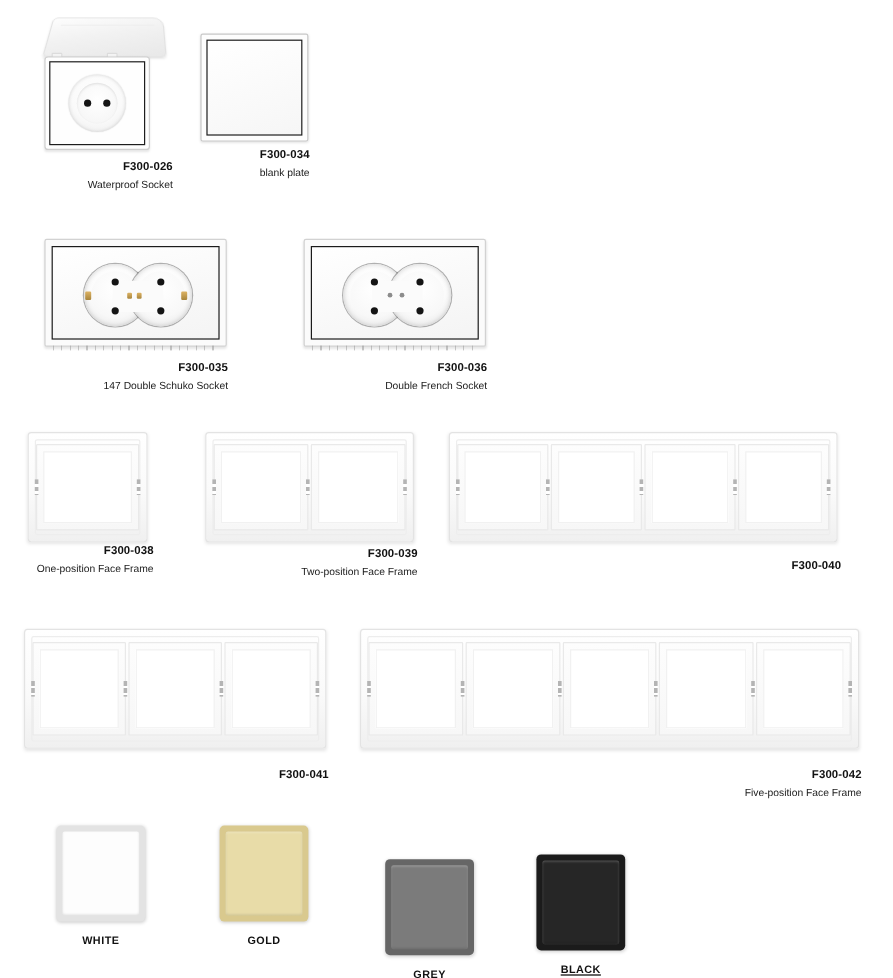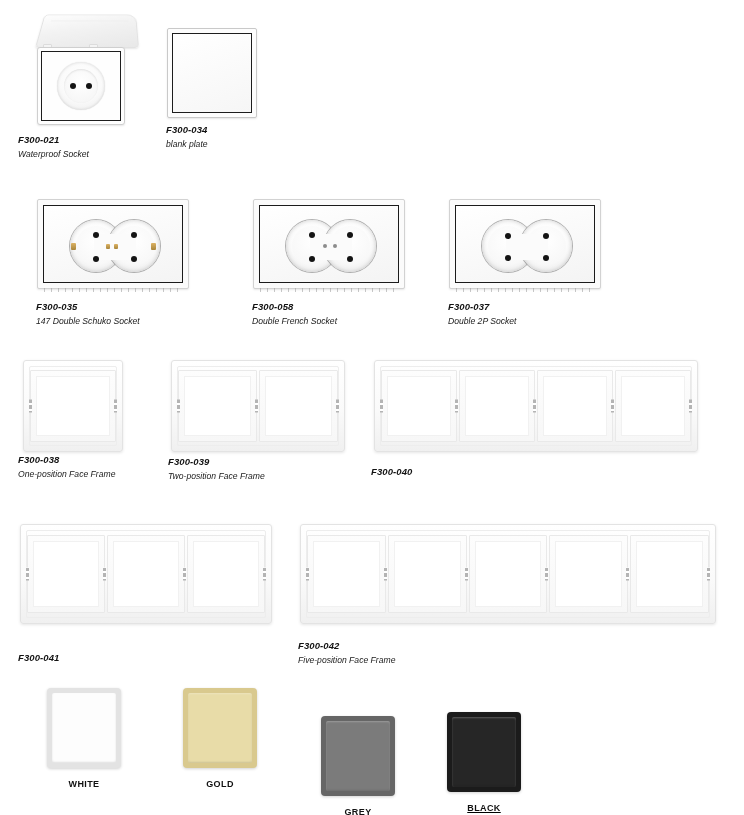--- a/index.html
+++ b/index.html
@@ -12,21 +12,21 @@
     width: 744px; height: 815px;
     position: relative;
     font-family: "Liberation Sans", sans-serif;
     overflow: hidden;
   }
   .catalog { position: relative; width: 744px; height: 815px; }
 
   
   .cell { position: absolute; }
   .art  { position: relative; margin: 0 auto; }
-  .caption { text-align: left; margin-top: 6px; font-style: italic; }
+  .caption { text-align: right; margin-top: 6px; }
   .code {
     font-size: 9.5px; font-weight: bold; color: #111;
     letter-spacing: 0.1px; line-height: 12px;
   }
   .desc {
     font-size: 8.6px; color: #1a1a1a; line-height: 12px;
     margin-top: 2px; white-space: nowrap;
   }
 
   
@@ -213,21 +213,21 @@
           <i></i>
         </div>
       <div class="wp-body">
         <div class="wp-recess">
           <span class="pin" style="left:13px; top:21px;"></span>
           <span class="pin" style="left:29px; top:21px;"></span>
         </div>
       </div>
     </div>
     <div class="caption">
-      <div class="code">F300-021</div>
+      <div class="code">F300-026</div>
       <div class="desc">Waterproof Socket</div>
     </div>
   </div>
 
   <div class="cell" style="left:166px; top:28px; width:92px;">
     <div class="art plate"></div>
     <div class="caption">
       <div class="code">F300-034</div>
       <div class="desc">blank plate</div>
     </div>
@@ -265,43 +265,25 @@
         <span class="pin" style="left:55px; top:32px;"></span>
         <span class="pin" style="left:55px; top:56px;"></span>
         <span class="pin" style="left:93px; top:32px;"></span>
         <span class="pin" style="left:93px; top:56px;"></span>
         <span class="fr-earth" style="left:69px; top:44px;"></span>
         <span class="fr-earth" style="left:79px; top:44px;"></span>
         <div class="scale"></div>
       </div>
     </div>
     <div class="caption" style="margin-top:12px;">
-      <div class="code">F300-058</div>
+      <div class="code">F300-036</div>
       <div class="desc">Double  French  Socket</div>
     </div>
   </div>
 
-  <div class="cell" style="left:448px; top:199px; width:154px;">
-    <div class="art dbl">
-      <div class="dbl-inner">
-        <div class="well l"></div>
-        <div class="well r"></div>
-        <div class="bridge"></div>
-        <span class="pin" style="left:55px; top:33px;"></span>
-        <span class="pin" style="left:55px; top:55px;"></span>
-        <span class="pin" style="left:93px; top:33px;"></span>
-        <span class="pin" style="left:93px; top:55px;"></span>
-        <div class="scale"></div>
-      </div>
-    </div>
-    <div class="caption" style="margin-top:12px;">
-      <div class="code">F300-037</div>
-      <div class="desc">Double  2P Socket</div>
-    </div>
-  </div>
 
   <div class="cell" style="left:18px; top:360px; width:110px;">
     <div class="art frame" style="width:100px;">
       <div class="fpos">
         <div class="aperture"></div>
         <span class="tab-l"></span>
         <span class="tab-r"></span>
       </div>
     </div>
     <div class="caption" style="margin-top:2px;">
@@ -362,21 +344,21 @@
       </div>
       <div class="fpos" style="height:78px;">
         <div class="aperture"></div>
         <span class="tab-r"></span>
       </div>
       <div class="fpos" style="height:78px;">
         <div class="aperture"></div>
         <span class="tab-r"></span>
       </div>
     </div>
-    <div class="caption" style="margin-top:28px;">
+    <div class="caption" style="margin-top:16px;">
       <div class="code">F300-041</div>
     </div>
   </div>
 
   <div class="cell" style="left:298px; top:524px; width:420px;">
     <div class="art frame" style="width:416px; height:100px;">
       <div class="fpos" style="height:78px;">
         <div class="aperture"></div>
         <span class="tab-l"></span>
         <span class="tab-r"></span>

